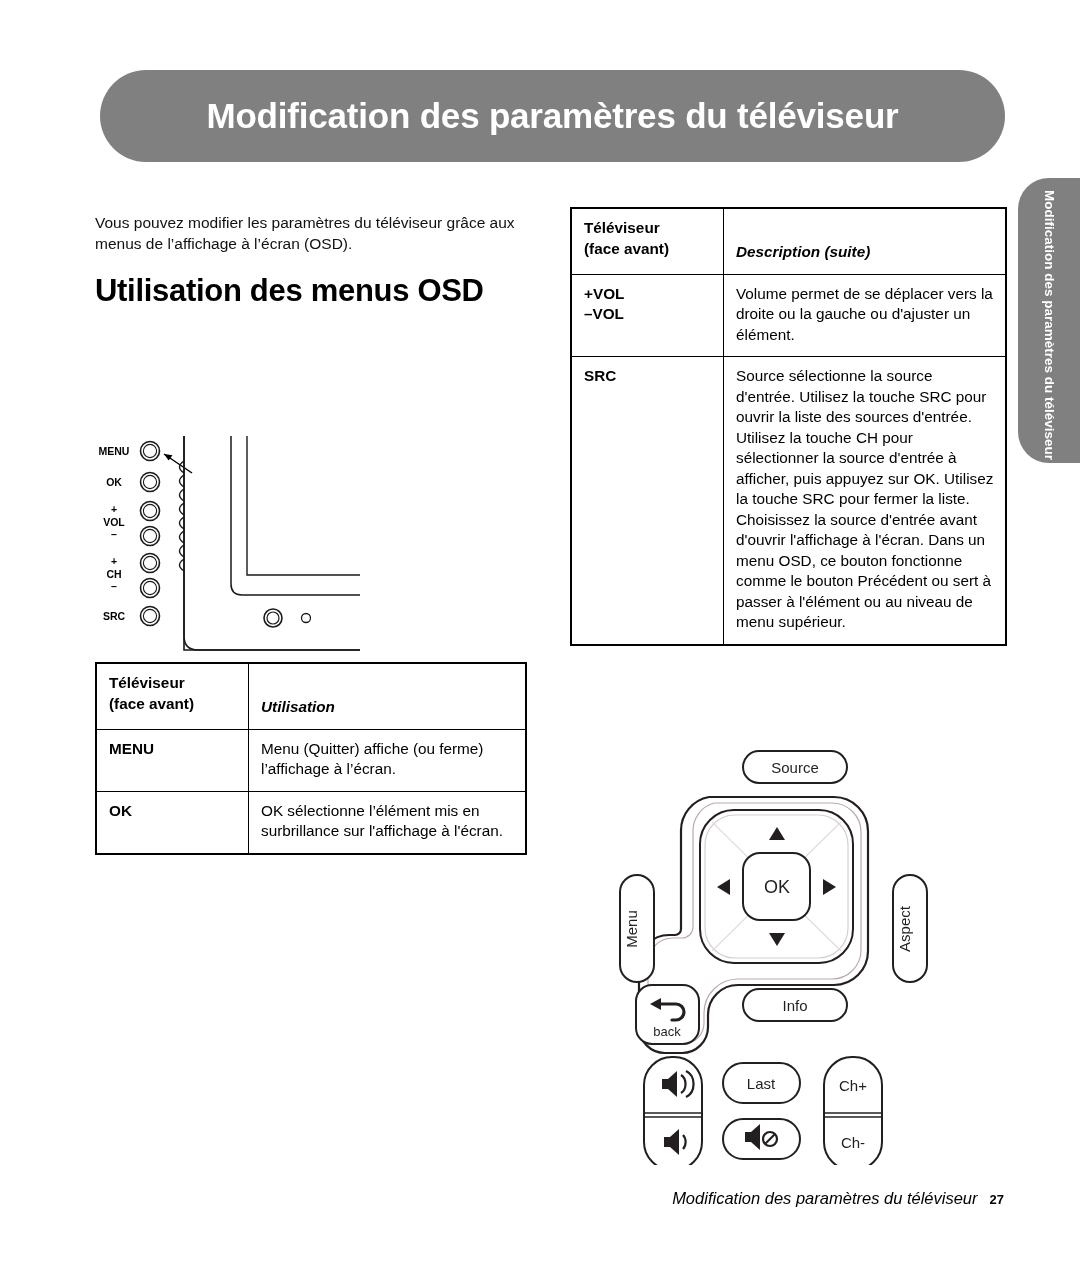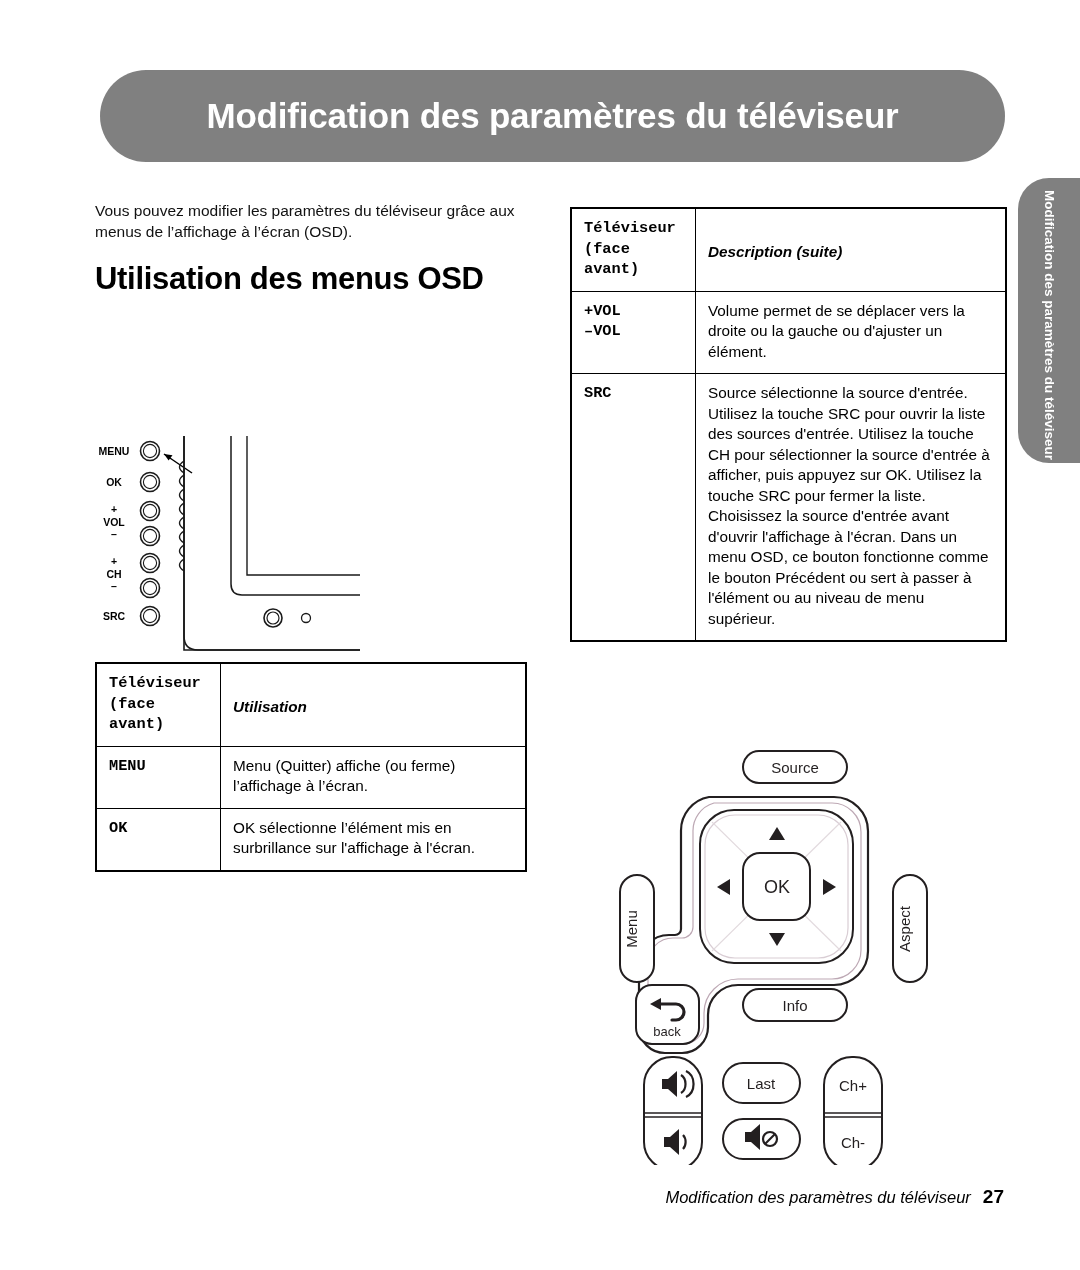--- a/index.html
+++ b/index.html
@@ -47,21 +47,21 @@
     width: 278px;
     text-align: right;
     color: #ffffff;
     font-size: 13.5px;
     font-weight: bold;
     line-height: 19px;
     white-space: normal;
   }
 
   
-  .left-col { position: absolute; left: 95px; top: 200px; width: 432px; }
+  .left-col { position: absolute; left: 95px; top: 212px; width: 432px; }
   .body-text {
     font-size: 15.5px;
     line-height: 21px;
     color: #111;
   }
   .section-title {
     font-size: 31px;
     font-weight: bold;
     line-height: 38px;
     margin-top: 18px;
@@ -83,21 +83,21 @@
     background: #fff;
   }
   .tbl table { border-collapse: collapse; width: 100%; }
   .tbl td {
     border: 1.2px solid #000;
     vertical-align: top;
     padding: 9px 11px 11px 12px;
     font-size: 15.3px;
     line-height: 20.5px;
   }
-  .tbl td.c1 { width: 124px; font-weight: bold; font-family: Liberation Mono, monospace; }
+  .tbl td.c1 { width: 152px; font-weight: bold; }
   .hdr-c1 { font-weight: bold; }
   .hdr-c2 { font-weight: bold; padding-top: 24px; font-style: italic; }
   .b { font-weight: normal; }
 
   .tbl-left  { left: 95px; top: 662px; width: 432px; }
   .tbl-right { left: 570px; top: 207px; width: 437px; }
 
   
   .remote {
     position: absolute;
@@ -105,21 +105,21 @@
     width: 360px; height: 420px;
   }
 
   
   .footer {
     position: absolute;
     right: 76px; bottom: 62px;
     display: flex; align-items: baseline; gap: 12px;
   }
   .footer-title { font-style: italic; font-size: 16.5px; }
-  .footer-page { font-weight: bold; font-size: 19px; }
+  .footer-page { font-weight: bold; font-size: 13px; }
 </style>
 </head>
 <body>
 
 <div class="page">
 
   <div class="banner">
     <div class="banner-title">Modification des paramètres du téléviseur</div>
   </div>
 

